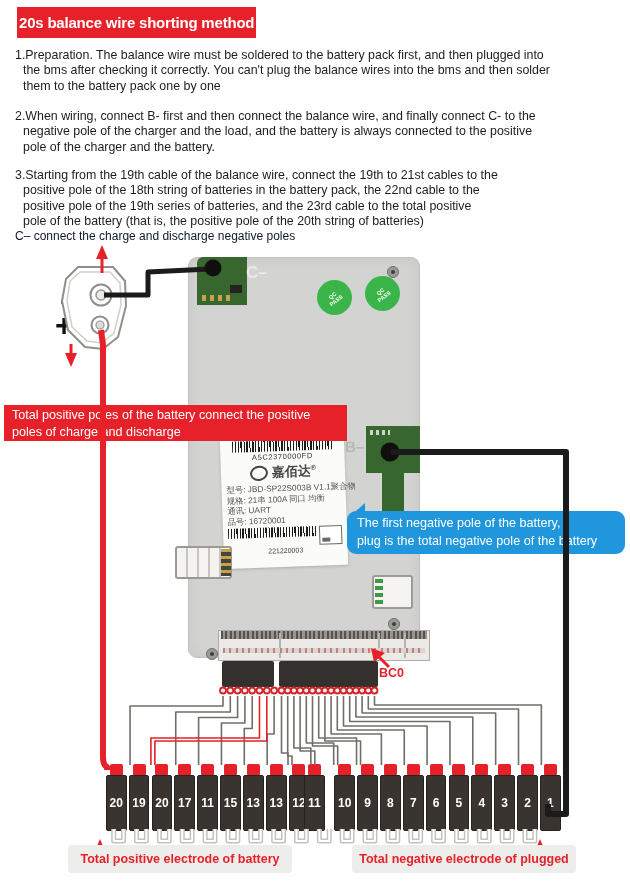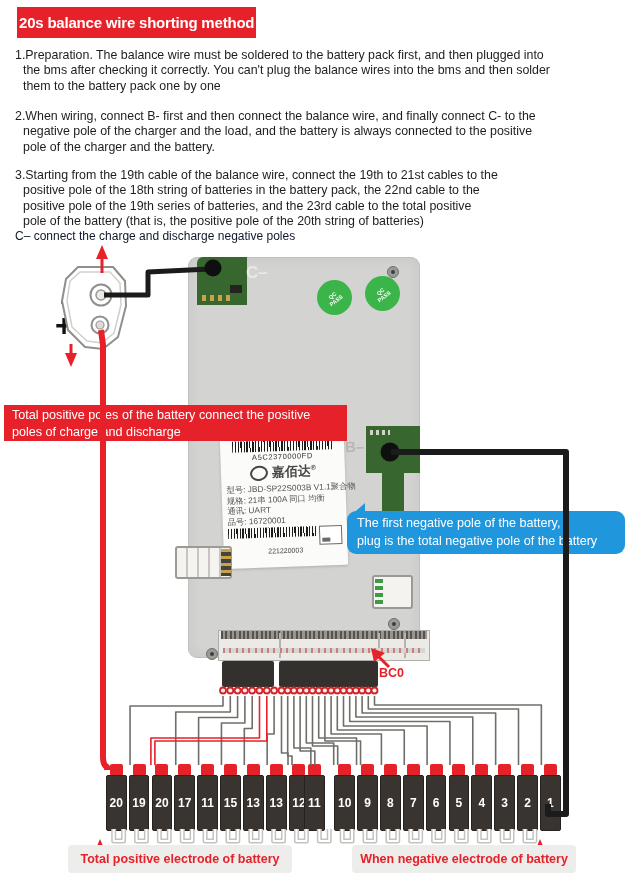--- a/index.html
+++ b/index.html
@@ -420,15 +420,15 @@
       <line x1="389" y1="667" x2="379" y2="657" stroke-width="3"></line>
       <polygon points="371,648 374,662 385,653" stroke="none"></polygon>
       <line x1="100" y1="861" x2="100" y2="850" stroke-width="3"></line>
       <polygon points="100,839 94,853 106,853" stroke="none"></polygon>
       <line x1="540" y1="861" x2="540" y2="850" stroke-width="3"></line>
       <polygon points="540,839 534,853 546,853" stroke="none"></polygon>
     </g>
   </svg>
 
   <div class="botbox bb1">Total positive electrode of battery</div>
-  <div class="botbox bb2">When negative electrode of battery</div>
+  <div class="botbox bb2">Total negative electrode of plugged</div>
 
 </div>
 
 </body></html>

